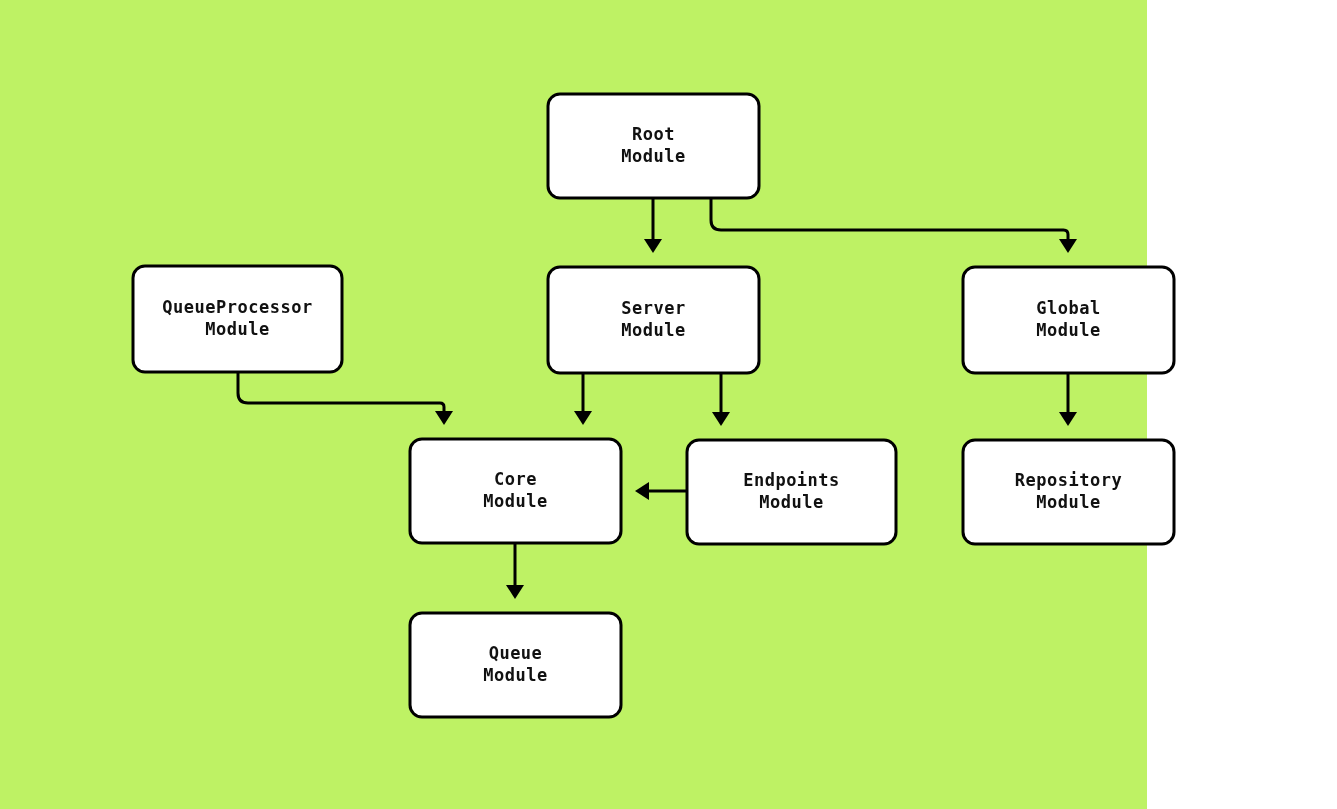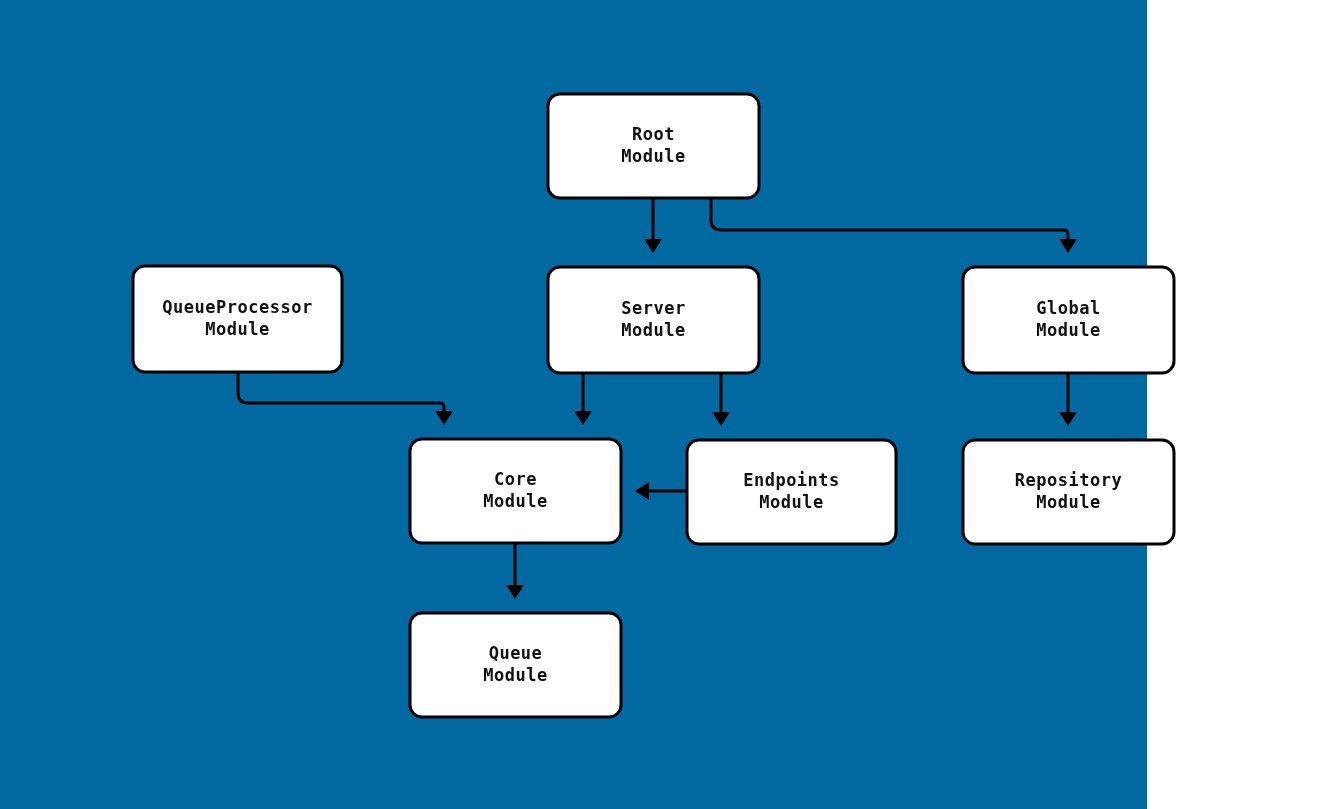--- a/index.html
+++ b/index.html
@@ -10,21 +10,21 @@
   body {
     width: 1337px;
     height: 809px;
     font-family: "DejaVu Sans Mono", monospace;
     overflow: hidden;
   }
   #diagram-root {
     position: relative;
     width: 1147px;
     height: 809px;
-    background: #0369a1;
+    background: #bef264;
   }
   svg.diagram-canvas {
     position: absolute;
     top: 0;
     left: 0;
     width: 1337px;
     height: 809px;
     display: block;
   }
   .node-box {

